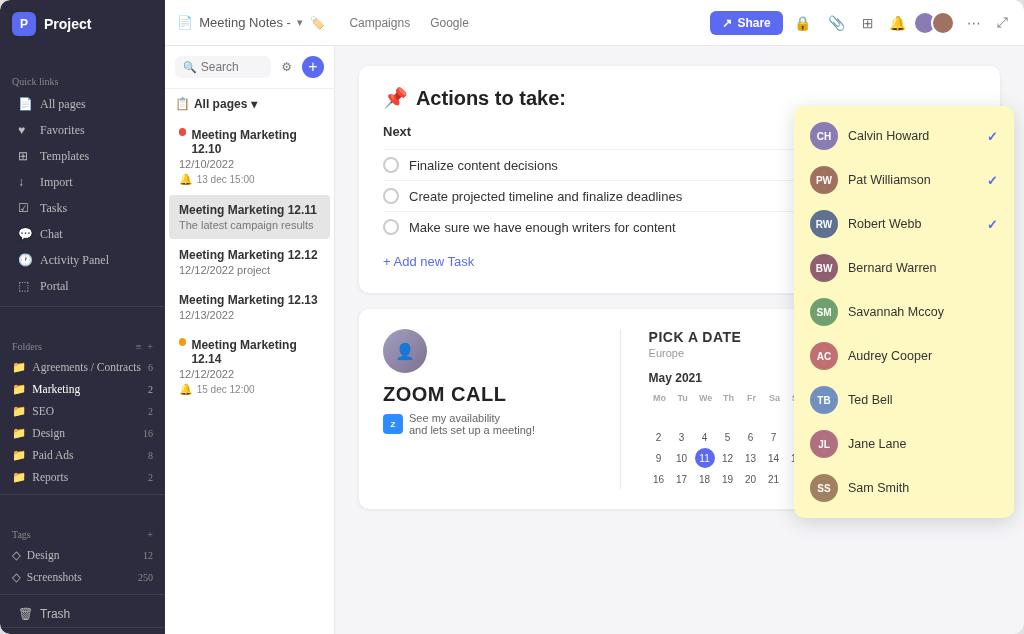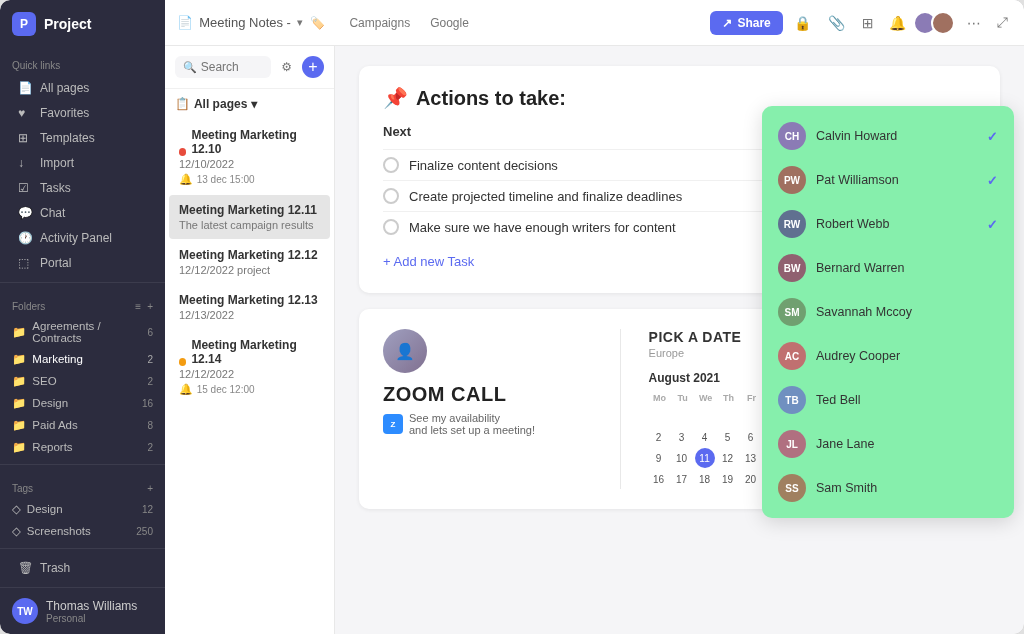--- a/index.html
+++ b/index.html
@@ -46,21 +46,22 @@
       background: #5b6af0;
       border-radius: 6px;
       display: flex;
       align-items: center;
       justify-content: center;
       color: white;
       font-weight: bold;
       font-size: 12px;
     }
     .sidebar-section {
-      margin-top: 8px;
+      margin-top: 24px;
+      font-family: Liberation Serif, serif;
     }
     .sidebar-section-label {
       font-size: 10px;
       color: #888;
       padding: 4px 12px;
       display: flex;
       align-items: center;
       justify-content: space-between;
     }
     .sidebar-item {
@@ -290,21 +291,21 @@
       cursor: pointer;
       border-radius: 4px;
       margin: 1px 4px;
     }
     .file-item.active { background: #e5e5e5; }
     .file-item-title {
       font-size: 12px;
       font-weight: 600;
       color: #333;
       display: flex;
-      align-items: flex-end;
+      align-items: flex-start;
       gap: 5px;
     }
     .file-item-sub {
       font-size: 11px;
       color: #777;
       margin-top: 2px;
     }
     .file-item-meta {
       font-size: 10px;
       color: #888;
@@ -528,24 +529,24 @@
       font-weight: 600;
       color: #f39c12;
       cursor: pointer;
     }
 
     
     .dropdown-overlay {
       position: absolute;
       top: 60px;
       right: 10px;
-      background: #86efac;
+      background: #fef9c3;
       border-radius: 10px;
       box-shadow: 0 4px 20px rgba(0,0,0,0.15);
-      width: 252px;
+      width: 220px;
       z-index: 100;
       padding: 8px 0;
     }
     .dropdown-user {
       display: flex;
       align-items: center;
       gap: 10px;
       padding: 8px 16px;
       cursor: pointer;
     }
@@ -844,21 +845,21 @@
           </div>
 
           <div class="zoom-divider"></div>
 
           <div class="zoom-right">
             <div class="pick-date-title">PICK A DATE</div>
             <div class="pick-date-sub">Europe</div>
 
             <div class="calendar-section">
               <div class="mini-calendar">
-                <div class="cal-header">August 2021</div>
+                <div class="cal-header">May 2021</div>
                 <div class="cal-grid">
                   <div class="cal-day-header">Mo</div>
                   <div class="cal-day-header">Tu</div>
                   <div class="cal-day-header">We</div>
                   <div class="cal-day-header">Th</div>
                   <div class="cal-day-header">Fr</div>
                   <div class="cal-day-header">Sa</div>
                   <div class="cal-day-header">Su</div>
 
                   <div class="cal-day empty"></div>

